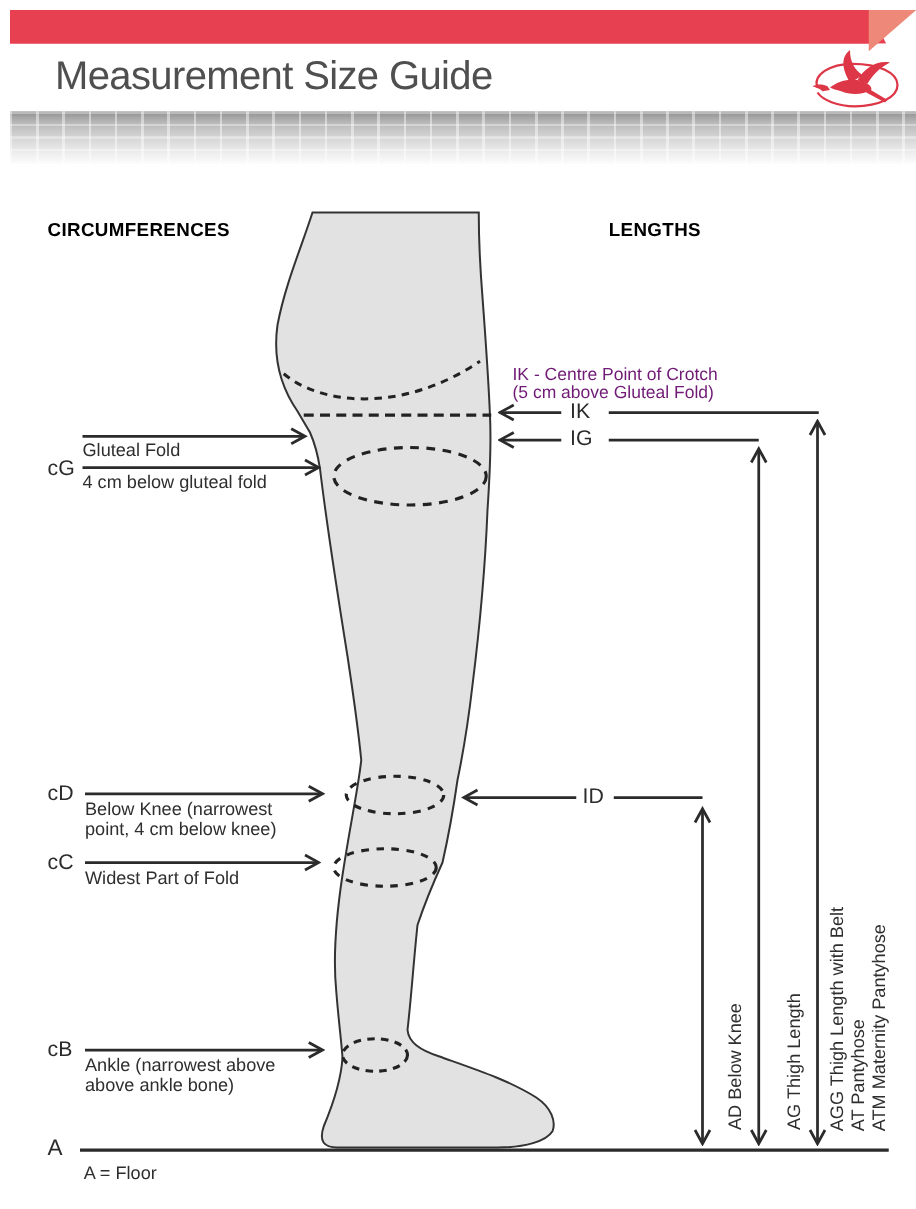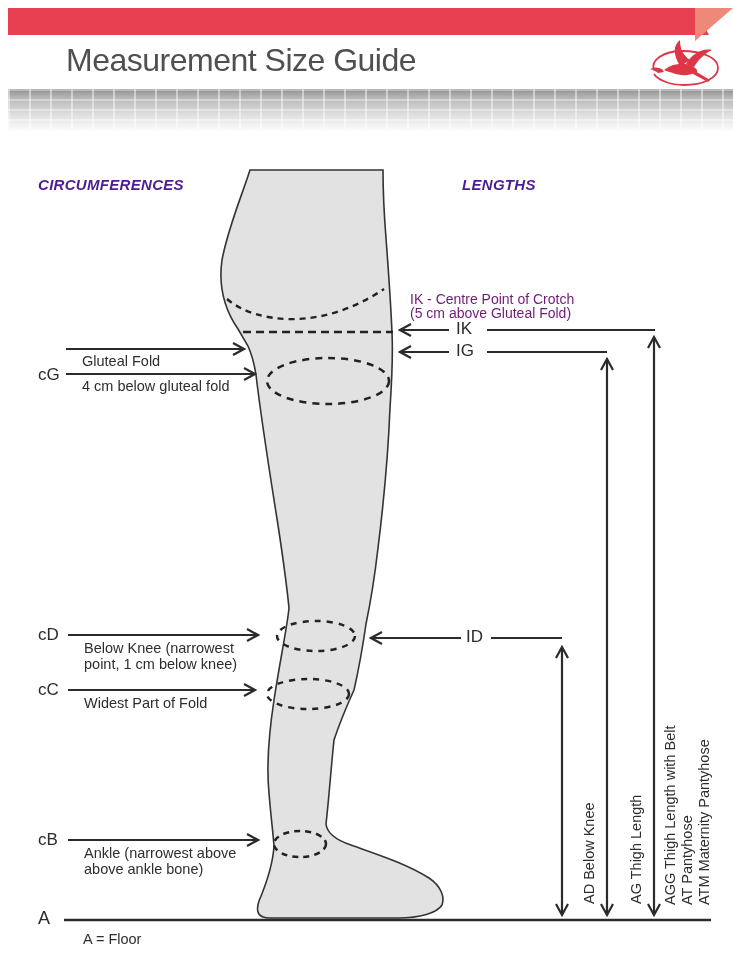--- a/index.html
+++ b/index.html
@@ -16,42 +16,42 @@
     position:absolute;left:695px;top:8px;width:0;height:0;
     border-top:33px solid #ee8878;border-left:0;
     border-right:38px solid transparent;
   }
   .fold-under{
     position:absolute;left:695px;top:8px;width:14px;height:27px;background:#e74050;
     clip-path:polygon(0 0,0 100%,100% 100%);
   }
   .page-title{
     position:absolute;left:44px;top:42px;
-    font-size:32px;font-weight:400;letter-spacing:-0.5px;color:#4f4f4f;margin-left:22px;
+    font-size:32px;font-weight:400;letter-spacing:-0.5px;color:#4f4f4f;
   }
   .brand-logo{position:absolute;left:640px;top:36px;width:84px;height:56px;}
   .texture-strip{
     position:absolute;left:8px;top:89px;width:725px;height:42px;
     background:
       repeating-linear-gradient(90deg, rgba(255,255,255,0.45) 0 2px, rgba(255,255,255,0) 2px 21px),
       repeating-linear-gradient(0deg, rgba(255,255,255,0.35) 0 2px, rgba(255,255,255,0) 2px 10px),
       linear-gradient(180deg,#8f8f8f 0%,#b9b9b9 22%,#d9d9d9 55%,#f2f2f2 85%,#fafafa 100%);
   }
   
   .sec-head{
-    position:absolute;font-size:15px;font-weight:bold;color:#4c1d95;letter-spacing:0.3px;font-style:italic;
+    position:absolute;font-size:15px;font-weight:bold;color:#000000;letter-spacing:0.3px;
   }
   
   #diagram-svg{position:absolute;left:0;top:0;width:733px;height:967px;}
   
   .code{
     position:absolute;font-size:17px;font-weight:normal;color:#2b2b2b;
   }
   .lbl{
-    position:absolute;font-size:14.5px;color:#2e2e2e;line-height:16.5px;white-space:nowrap;margin-left:16px;
+    position:absolute;font-size:14.5px;color:#2e2e2e;line-height:16.5px;white-space:nowrap;
   }
   .note{
     position:absolute;font-size:14px;color:#701a75;line-height:14.5px;white-space:nowrap;
   }
   .vlabel{
     position:absolute;font-size:14.5px;color:#2e2e2e;line-height:17px;white-space:nowrap;
     transform:rotate(-90deg);transform-origin:0 100%;
   }
   .vlabel-block{
     position:absolute;font-size:14.5px;color:#2e2e2e;line-height:17px;white-space:nowrap;
@@ -143,29 +143,29 @@
     <g stroke="#2b2b2b" stroke-width="2.2">
       <line x1="562" y1="648" x2="562" y2="914" marker-start="url(#arr)" marker-end="url(#arr)"></line>
       <line x1="607" y1="360" x2="607" y2="914" marker-start="url(#arr)" marker-end="url(#arr)"></line>
       <line x1="654" y1="338" x2="654" y2="914" marker-start="url(#arr)" marker-end="url(#arr)"></line>
     </g>
 
     <line x1="64" y1="920" x2="711" y2="920" stroke="#2b2b2b" stroke-width="2.6"></line>
   </svg>
 
   <div class="sec-head" style="left:38px;top:176px">CIRCUMFERENCES</div>
-  <div class="sec-head" style="left:462px;top:176px">LENGTHS</div>
+  <div class="sec-head" style="left:487px;top:176px">LENGTHS</div>
 
   <div class="code" style="left:38px;top:365px">cG</div>
   <div class="lbl" style="left:66px;top:353px">Gluteal Fold</div>
   <div class="lbl" style="left:66px;top:378px">4 cm below gluteal fold</div>
 
   <div class="code" style="left:38px;top:625px">cD</div>
   <div class="lbl" style="left:68px;top:640px">Below Knee (narrowest</div>
-  <div class="lbl" style="left:68px;top:656px">point, 1 cm below knee)</div>
+  <div class="lbl" style="left:68px;top:656px">point, 4 cm below knee)</div>
 
   <div class="code" style="left:38px;top:680px">cC</div>
   <div class="lbl" style="left:68px;top:695px">Widest Part of Fold</div>
 
   <div class="code" style="left:38px;top:830px">cB</div>
   <div class="lbl" style="left:68px;top:845px">Ankle (narrowest above</div>
   <div class="lbl" style="left:68px;top:861px">above ankle bone)</div>
 
   <div class="code" style="left:38px;top:908px;font-size:18px">A</div>
   <div class="lbl" style="left:67px;top:931px">A = Floor</div>

